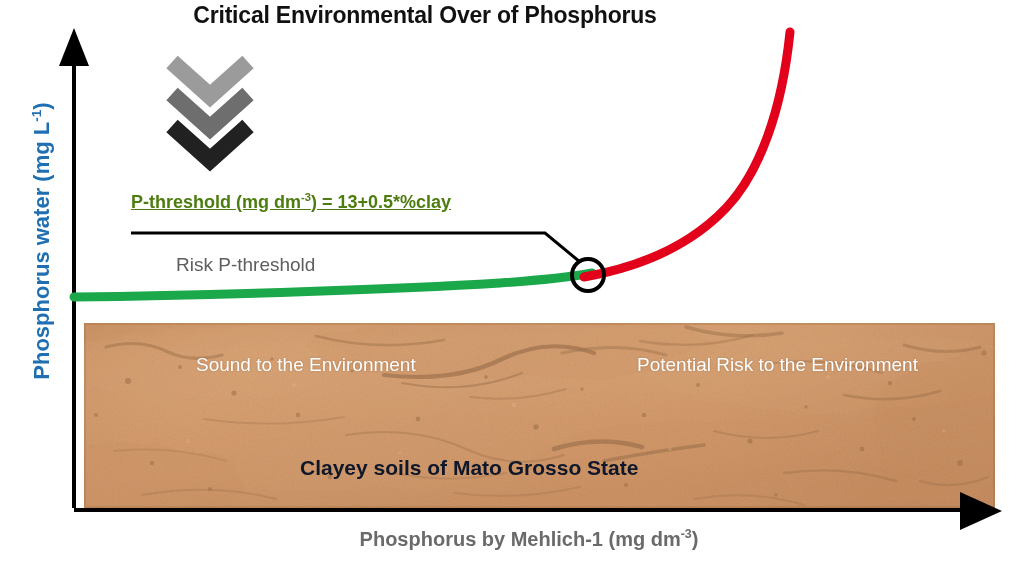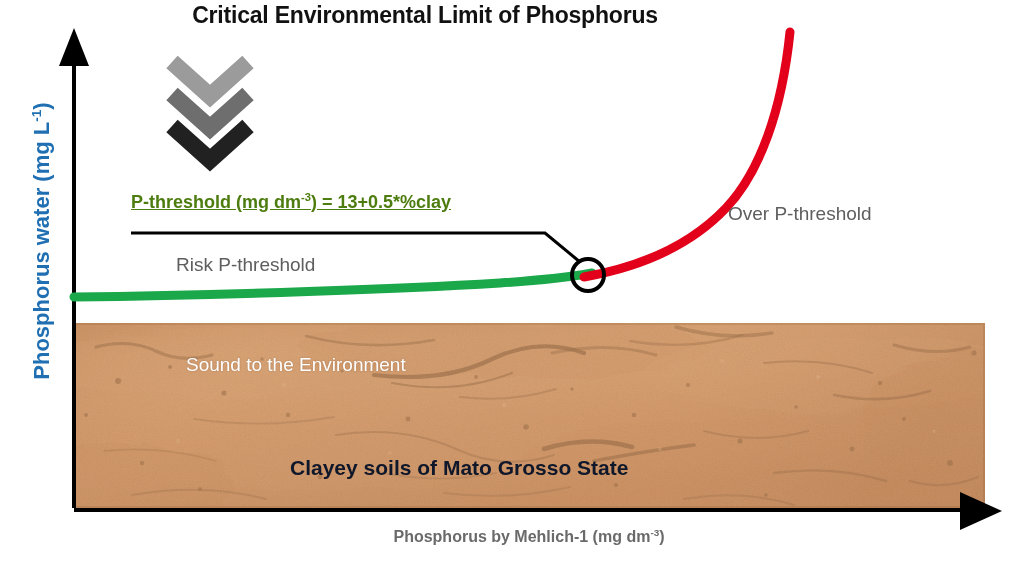--- a/index.html
+++ b/index.html
@@ -42,21 +42,21 @@
     font-weight: bold;
     color: #1F6FB2;
     white-space: nowrap;
   }
   #x-axis-label {
     position: absolute;
     left: 74px;
     top: 528px;
     width: 910px;
     text-align: center;
-    font-size: 16px;
+    font-size: 20px;
     font-weight: bold;
     color: #6A6A6A;
     white-space: nowrap;
   }
   sup { font-size: 0.62em; vertical-align: super; line-height: 0; }
 
   
   #formula-text {
     position: absolute;
     left: 131px;
@@ -80,21 +80,21 @@
     left: 728px;
     top: 203px;
     font-size: 19px;
     color: #5E5E5E;
     white-space: nowrap;
   }
 
   
   #soil-photo {
     position: absolute;
-    left: 74px;
+    left: 84px;
     top: 323px;
     width: 911px;
     height: 185px;
     overflow: hidden;
     background: #c58c5e;
   }
   #soil-photo .grain {
     position: absolute;
     inset: 0;
   }
@@ -115,21 +115,21 @@
     font-weight: bold;
     color: #0f172a;
     white-space: nowrap;
   }
 </style>
 </head>
 <body>
 
 <div id="figure">
 
-  <div id="chart-title">Critical Environmental Limit of Phosphorus</div>
+  <div id="chart-title">Critical Environmental Over of Phosphorus</div>
 
   <div id="y-axis-label"><span>Phosphorus water (mg L</span><sup>-1</sup><span>)</span></div>
 
   <div id="x-axis-label"><span>Phosphorus by Mehlich-1 (mg dm</span><sup>-3</sup><span>)</span></div>
 
   <div id="soil-photo">
     <svg class="grain" width="911" height="185" viewBox="0 0 911 185" preserveAspectRatio="none">
       <defs>
         <linearGradient id="soilBase" x1="0" y1="0" x2="0.25" y2="1">
           <stop offset="0%" stop-color="#c98f60"></stop>
@@ -238,20 +238,21 @@
         <circle cx="104" cy="118" r="1.9"></circle>
           <circle cx="648" cy="38" r="2.0"></circle>
       </g>
 
       <rect x="0" y="0" width="911" height="185" filter="url(#grainNoise)" fill="#d8a173" opacity="0.55"></rect>
 
       <rect x="0" y="0" width="911" height="185" fill="none" stroke="#7a4c24" stroke-opacity="0.18" stroke-width="4"></rect>
     </svg>
 
     <div class="soil-caption" id="soil-caption-left">Sound to the Environment</div>
+    <div class="soil-caption" id="soil-caption-right">Potential Risk to the Environment</div>
     <div id="soil-caption-region">Clayey soils of Mato Grosso State</div>
   </div>
 
   <svg width="1024" height="564" viewBox="0 0 1024 564" style="position:absolute;left:0;top:0;pointer-events:none">
 
     <g>
       <line x1="74" y1="508" x2="74" y2="48" stroke="#000000" stroke-width="4"></line>
       <polygon points="74,28 59,66 89,66" fill="#000000"></polygon>
     </g>
 
@@ -271,15 +272,14 @@
     <g>
       <polyline points="172,62 210,96 248,62" fill="none" stroke="#9B9B9B" stroke-width="17" stroke-linejoin="miter" stroke-linecap="butt"></polyline>
       <polyline points="172,94 210,128 248,94" fill="none" stroke="#6E6E6E" stroke-width="17" stroke-linejoin="miter" stroke-linecap="butt"></polyline>
       <polyline points="172,126 210,160 248,126" fill="none" stroke="#212121" stroke-width="17" stroke-linejoin="miter" stroke-linecap="butt"></polyline>
     </g>
   </svg>
 
   <div id="formula-text"><span>P-threshold (mg dm</span><sup>-3</sup><span>) = 13+0.5*%clay</span></div>
 
   <div id="label-under">Risk P-threshold</div>
-  <div id="label-over">Over P-threshold</div>
 
 </div>
 
 </body></html>

